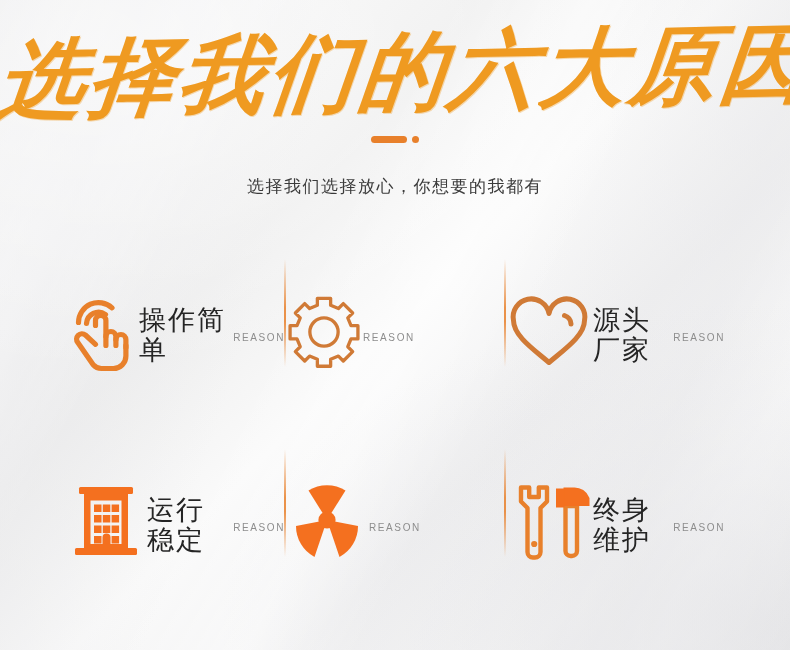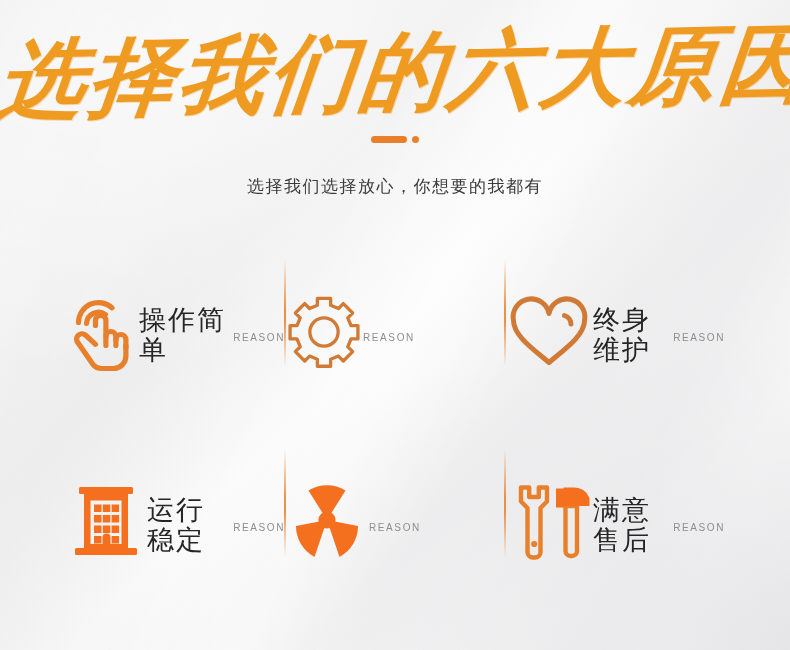--- a/index.html
+++ b/index.html
@@ -242,21 +242,21 @@
         <div class="icon-box">
           <svg width="88" height="76" viewBox="0 0 88 76" fill="none" stroke="#d07a36" stroke-width="5" stroke-linecap="round" stroke-linejoin="round">
             <path d="M44 68.5
                      C28 55 8.5 41.5 8.5 26.5
                      A17.5 17.5 0 0 1 44 19.5
                      A17.5 17.5 0 0 1 79.5 26.5
                      C79.5 41.5 60 55 44 68.5 Z"></path>
             <path d="M59.5 21.5 a9.5 9.5 0 0 1 6.5 8.5"></path>
           </svg>
         </div>
-        <div class="cell-label">终身维护</div>
+        <div class="cell-label">源头厂家</div>
         <div class="cell-sub">REASON</div>
       </div>
 
       <div class="cell">
         <div class="icon-box">
           <svg width="82" height="80" viewBox="0 0 82 80" fill="#f4701f">
 
             <rect x="14" y="5" width="54" height="7" rx="1.5"></rect>
 
             <path d="M19 12 h44 v56 h-44 z
@@ -308,19 +308,19 @@
                        l-8.2 0 v9.5 h-9.6 v-9.5 z"></path>
             </g>
             <circle cx="29.2" cy="62" r="3.1" fill="#e8802b"></circle>
 
             <path d="M60.5 24 v45 a5 5 0 0 0 5 5 h1.5 a5 5 0 0 0 5 -5 v-45 z" stroke="#e8802b" stroke-width="4.4" stroke-linejoin="round"></path>
 
             <path d="M52 7.5 h6.5 v-2.0 h10 a16 16 0 0 1 16 10.5 v8 h-32.5 z" fill="#f4701f"></path>
             <rect x="51" y="6.5" width="8.5" height="19" fill="#f4701f"></rect>
           </svg>
         </div>
-        <div class="cell-label">满意售后</div>
+        <div class="cell-label">终身维护</div>
         <div class="cell-sub">REASON</div>
       </div>
 
     </div>
   </div>
 </div>
 
 </body></html>

